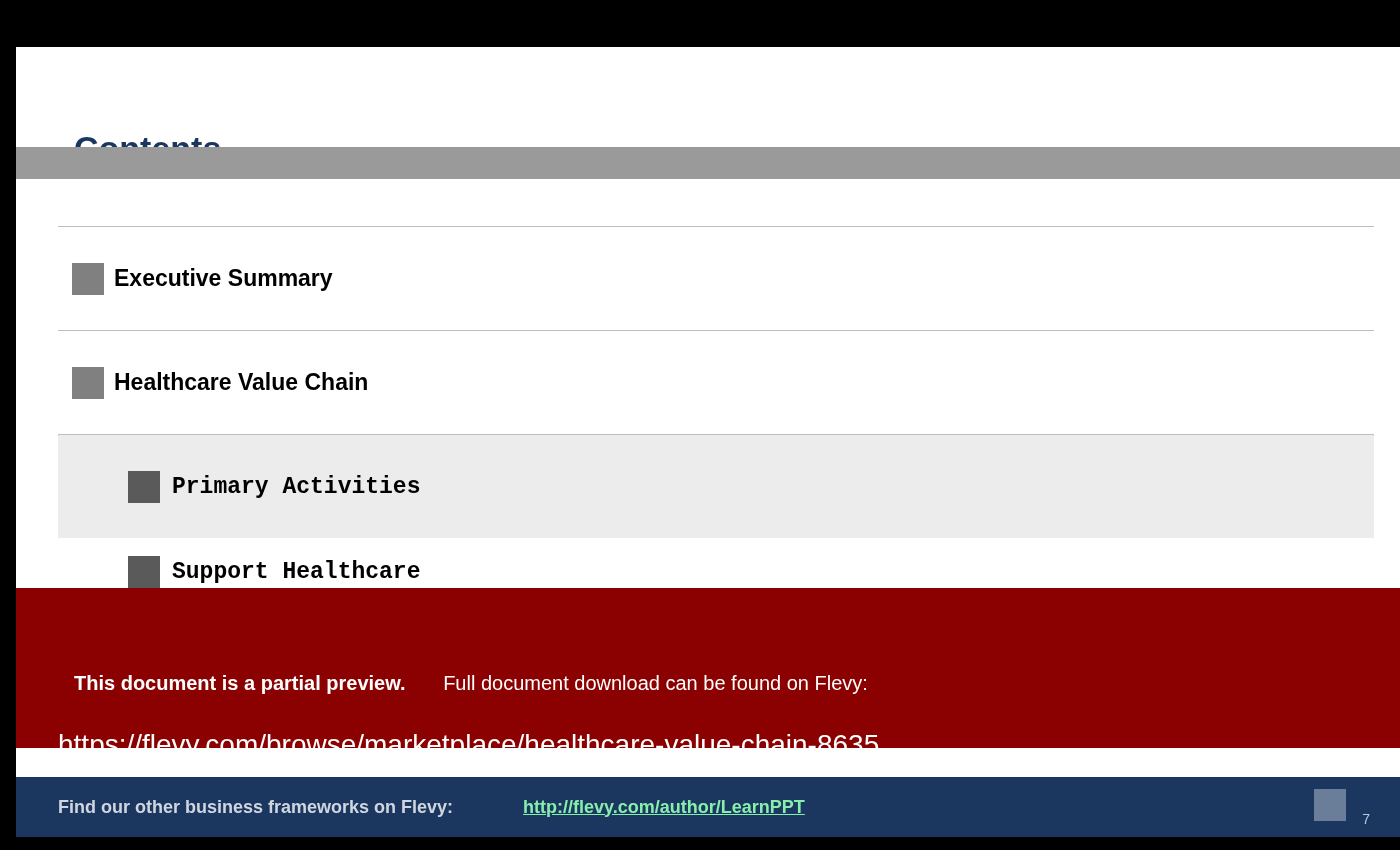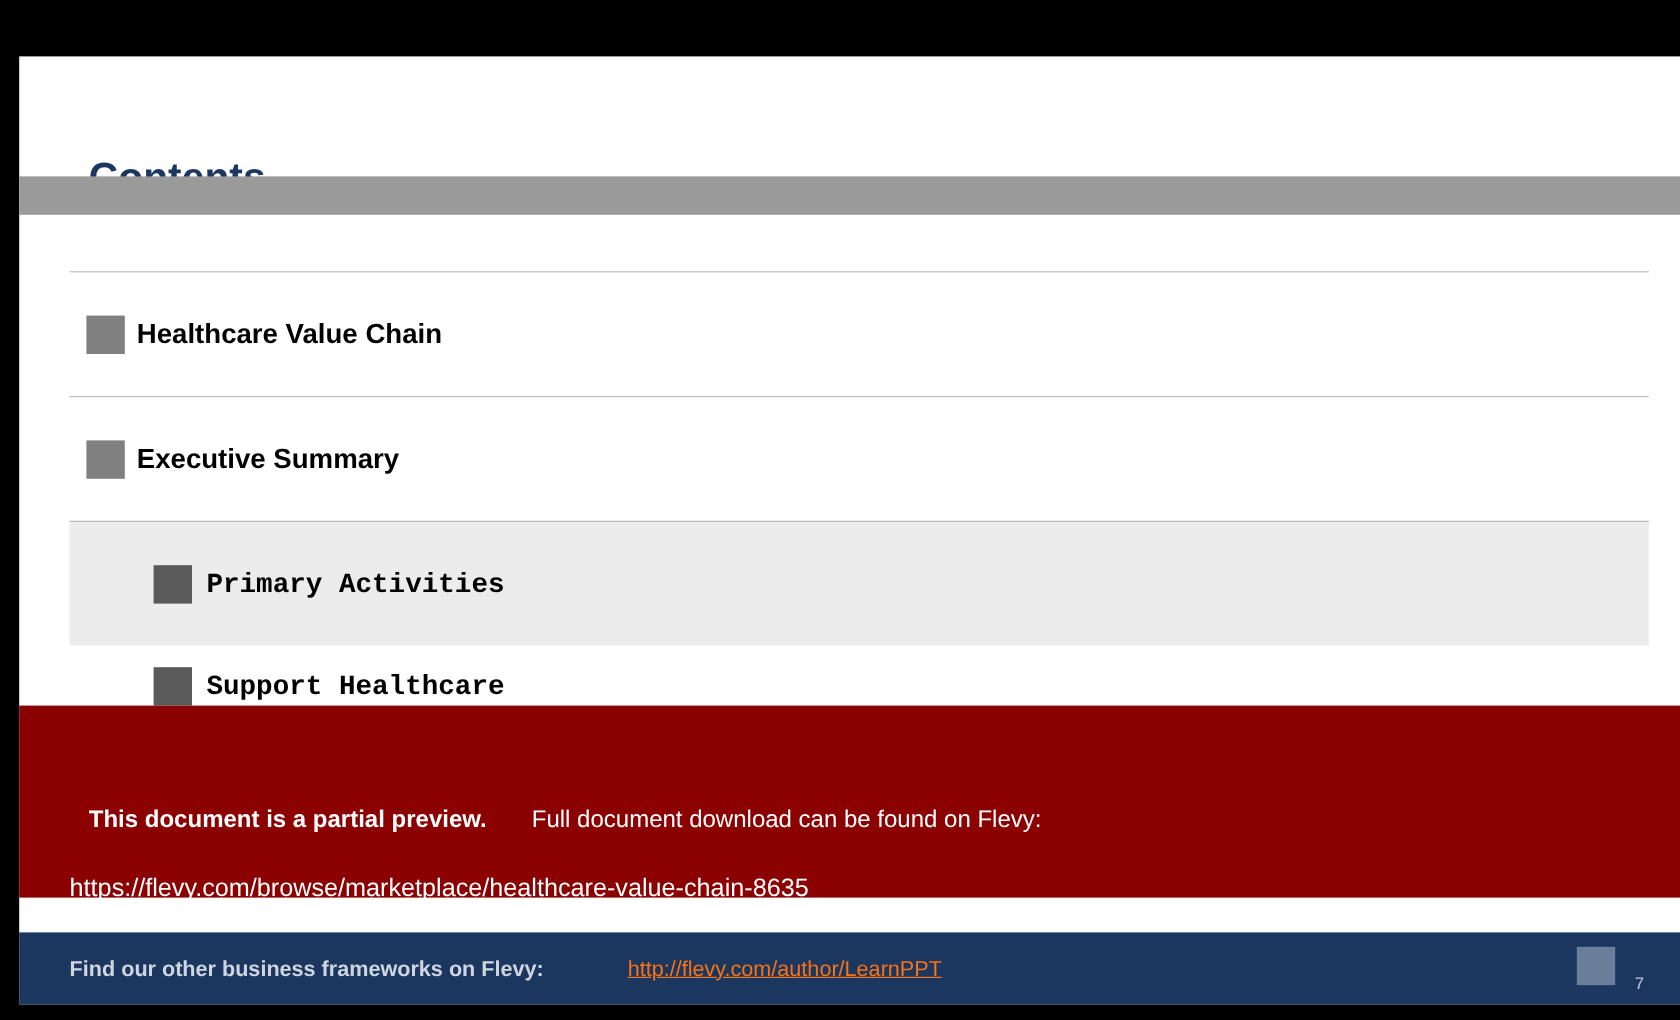--- a/index.html
+++ b/index.html
@@ -99,21 +99,21 @@
       color: #fff;
     }
     .preview-line1 {
       font-size: 20px;
     }
     .preview-bold {
       font-weight: bold;
       margin-top: 48px;
     }
     .preview-link {
-      font-size: 21px;
+      font-size: 28px;
       text-decoration: underline;
       color: #fff;
       display: inline-block;
       margin-top: 2px;
     }
     .footer {
       position: absolute;
       bottom: 0;
       left: 0;
       right: 0;
@@ -124,22 +124,22 @@
       padding-left: 26px;
       gap: 38px;
     }
     .footer-text {
       font-size: 18px;
       font-weight: bold;
       color: #d0d6e0;
     }
     .footer-link {
       font-size: 18px;
-      font-weight: normal;
-      color: #f97316;
+      font-weight: bold;
+      color: #86efac;
       text-decoration: underline;
     }
     .page-divider {
       position: absolute;
       right: 70px;
       top: 12px;
       width: 1px;
       height: 26px;
       background: #6a7d99;
     }
@@ -158,26 +158,26 @@
 
   <div class="title-area">
     <div class="slide-title">Contents</div>
   </div>
   <div class="title-underline"></div>
 
   <div class="content-area">
 
     <div class="toc-row">
       <div class="bullet-square"></div>
-      <div class="toc-label">Healthcare Value Chain</div>
+      <div class="toc-label">Executive Summary</div>
     </div>
 
     <div class="toc-row">
       <div class="bullet-square"></div>
-      <div class="toc-label">Executive Summary</div>
+      <div class="toc-label">Healthcare Value Chain</div>
     </div>
 
     <div class="toc-row highlighted">
       <div class="bullet-dash"></div>
       <div class="toc-sublabel">Primary Activities</div>
     </div>
 
     <div class="toc-row" style="border-top:none;height:68px;">
       <div class="bullet-dash"></div>
       <div class="toc-sublabel">Support Healthcare</div>

